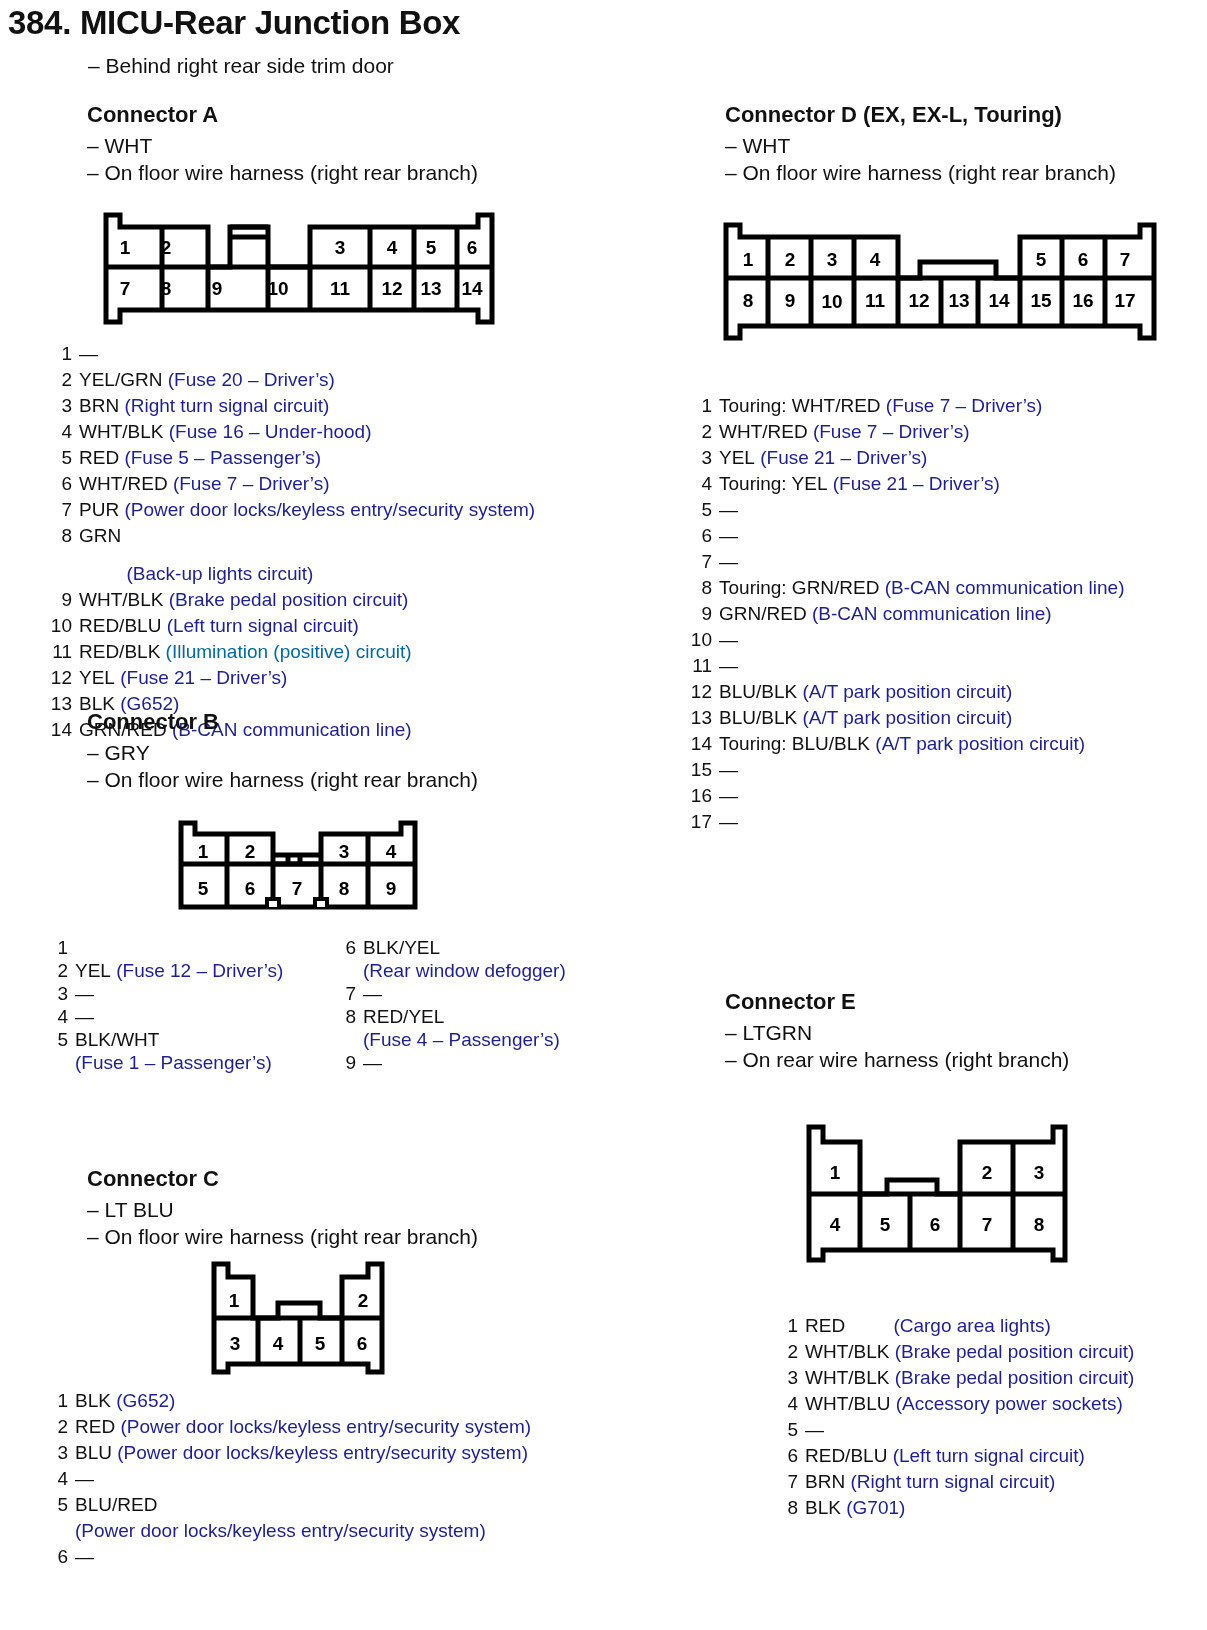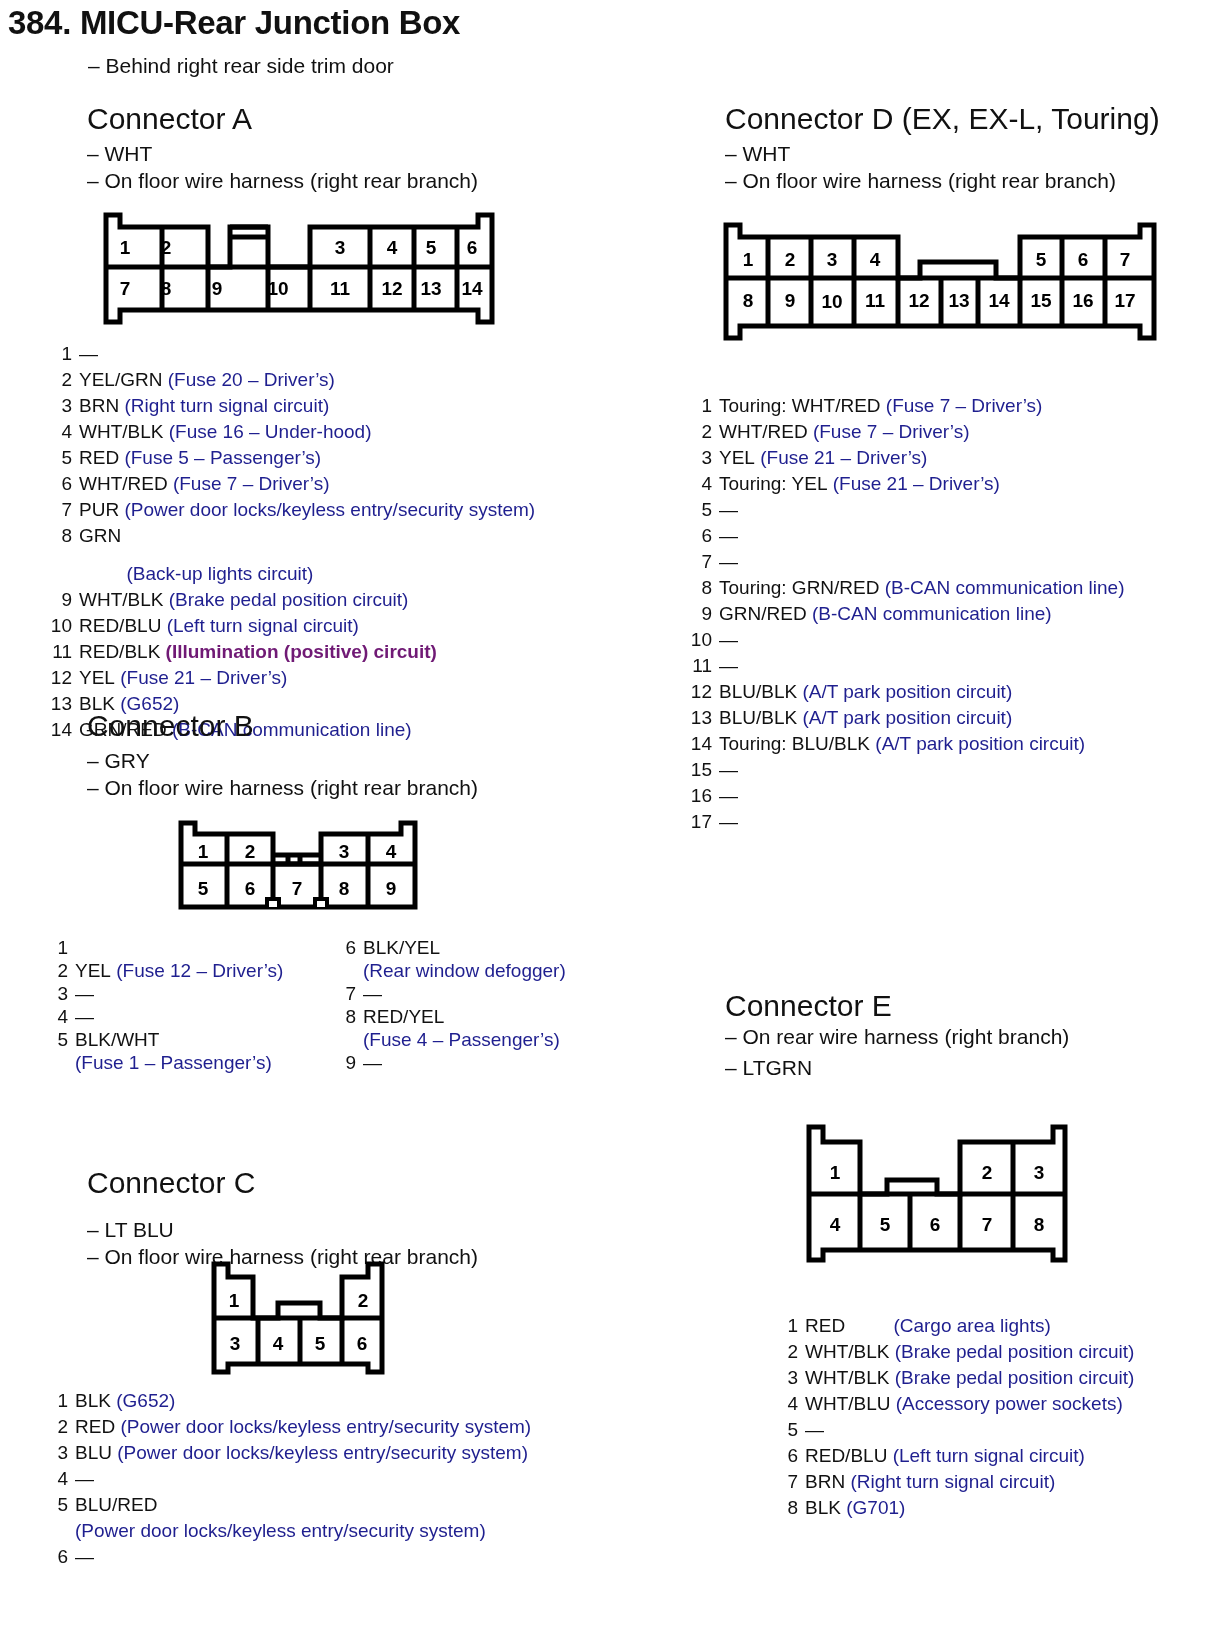--- a/index.html
+++ b/index.html
@@ -1,21 +1,21 @@
 <!DOCTYPE html>
 <html><head>
 <meta charset="utf-8">
 <style>
   html, body { margin: 0; padding: 0; background: #ffffff; }
   body { width: 1207px; height: 1630px; position: relative; overflow: hidden;
          font-family: "Liberation Sans", sans-serif; color: #111; }
   .abs { position: absolute; }
   .title { left: 8px; top: 4px; font-size: 33px; font-weight: bold; letter-spacing: -0.3px; }
   .subtitle { left: 88px; top: 54px; font-size: 21px; }
-  .conn-head { font-size: 30px; font-weight: normal; }
+  .conn-head { font-size: 22px; font-weight: bold; }
   .meta { font-size: 21px; line-height: 27px; }
   .pinlist { font-size: 19px; line-height: 26px; }
   .pin { display: flex; white-space: nowrap; }
   .pin .num { display: inline-block; width: 26px; text-align: right; margin-right: 7px; }
   .pin .desc { color: #1f1f8f; }
   .pin .wire { color: #111; }
   .pin.multi { align-items: flex-start; }
   .pin .stack { display: flex; flex-direction: column; }
   svg text { font-family: "Liberation Sans", sans-serif; font-weight: bold; font-size: 19px; }
 </style>
@@ -74,21 +74,21 @@
     </div>
     <div class="pin"><span class="num">2</span><span class="wire">YEL/GRN</span>&nbsp;<span class="desc" style="color: rgb(31, 31, 143);">(Fuse 20 – Driver’s)</span></div>
     <div class="pin"><span class="num">3</span><span class="wire">BRN</span>&nbsp;<span class="desc" style="color: rgb(31, 31, 143);">(Right turn signal circuit)</span></div>
     <div class="pin"><span class="num">4</span><span class="wire">WHT/BLK</span>&nbsp;<span class="desc" style="color: rgb(31, 31, 143);">(Fuse 16 – Under-hood)</span></div>
     <div class="pin"><span class="num">5</span><span class="wire">RED</span>&nbsp;<span class="desc" style="color: rgb(31, 31, 143);">(Fuse 5 – Passenger’s)</span></div>
     <div class="pin"><span class="num">6</span><span class="wire">WHT/RED</span>&nbsp;<span class="desc" style="color: rgb(31, 31, 143);">(Fuse 7 – Driver’s)</span></div>
     <div class="pin"><span class="num">7</span><span class="wire">PUR</span>&nbsp;<span class="desc" style="color: rgb(31, 31, 143);">(Power door locks/keyless entry/security system)</span></div>
     <div class="pin"><span class="num">8</span><span class="wire">GRN</span>&nbsp;<span class="desc" style="color: rgb(31, 31, 143); margin-top: 38px;">(Back-up lights circuit)</span></div>
     <div class="pin"><span class="num">9</span><span class="wire">WHT/BLK</span>&nbsp;<span class="desc" style="color: rgb(31, 31, 143);">(Brake pedal position circuit)</span></div>
     <div class="pin"><span class="num">10</span><span class="wire">RED/BLU</span>&nbsp;<span class="desc" style="color: rgb(31, 31, 143);">(Left turn signal circuit)</span></div>
-    <div class="pin"><span class="num">11</span><span class="wire">RED/BLK</span>&nbsp;<span class="desc" style="color: #701a75; font-weight: bold;">(Illumination (positive) circuit)</span></div>
+    <div class="pin"><span class="num">11</span><span class="wire">RED/BLK</span>&nbsp;<span class="desc" style="color: #0369a1;">(Illumination (positive) circuit)</span></div>
     <div class="pin"><span class="num">12</span><span class="wire">YEL</span>&nbsp;<span class="desc" style="color: rgb(31, 31, 143);">(Fuse 21 – Driver’s)</span></div>
     <div class="pin"><span class="num">13</span><span class="wire">BLK</span>&nbsp;<span class="desc" style="color: rgb(31, 31, 143);">(G652)</span></div>
     <div class="pin"><span class="num">14</span><span class="wire">GRN/RED</span>&nbsp;<span class="desc" style="color: rgb(31, 31, 143);">(B-CAN communication line)</span></div>
   </div>
 
 <div class="abs" style="left:87px; top:709px;">
   <div class="conn-head">Connector B</div>
   <div class="meta" style="margin-top:4px;">– GRY</div>
   <div class="meta">– On floor wire harness (right rear branch)</div>
 </div>
@@ -176,21 +176,21 @@
     <div class="pin multi">
       <span class="num" style="width: 20px;">9</span>
       <div class="stack">
         <div><span class="wire">—</span></div>
       </div>
     </div>
   </div>
 
 <div class="abs" style="left:87px; top:1166px;">
   <div class="conn-head">Connector C</div>
-  <div class="meta" style="margin-top:16px;">– LT BLU</div>
+  <div class="meta" style="margin-top:4px;">– LT BLU</div>
   <div class="meta">– On floor wire harness (right rear branch)</div>
 </div>
 
 <svg class="abs" style="left:208px; top:1258px;" width="185" height="122">
   <g fill="none" stroke="#000" stroke-width="5">
     <path d="M6,6 H20 V19 H45 V60 H70 V45 H112 V60 H134 V19 H160 V6 H174 V114 H160 V106 H20 V114 H6 Z"></path>
     <line x1="6" y1="60" x2="174" y2="60"></line>
     <line x1="50" y1="60" x2="50" y2="106"></line>
     <line x1="92" y1="60" x2="92" y2="106"></line>
     <line x1="134" y1="60" x2="134" y2="106"></line>
@@ -325,22 +325,22 @@
       <span class="wire">—</span>
     </div>
     <div class="pin">
       <span class="num">17</span>
       <span class="wire">—</span>
     </div>
   </div>
 
 <div class="abs" style="left:725px; top:989px;">
   <div class="conn-head">Connector E</div>
+  <div class="meta" style="margin-top:4px;">– LTGRN</div>
   <div class="meta">– On rear wire harness (right branch)</div>
-  <div class="meta" style="margin-top:4px;">– LTGRN</div>
 </div>
 
 <svg class="abs" style="left:805px; top:1122px;" width="265" height="144">
   <g fill="none" stroke="#000" stroke-width="5">
     <path d="M4,5 H18 V20 H55 V72 H82 V58 H132 V72 H155 V20 H248 V5 H260 V138 H248 V128 H18 V138 H4 Z"></path>
     <line x1="4" y1="72" x2="260" y2="72"></line>
     <line x1="55" y1="72" x2="55" y2="128"></line>
     <line x1="105" y1="72" x2="105" y2="128"></line>
     <line x1="155" y1="72" x2="155" y2="128"></line>
     <line x1="208" y1="20" x2="208" y2="128"></line>

